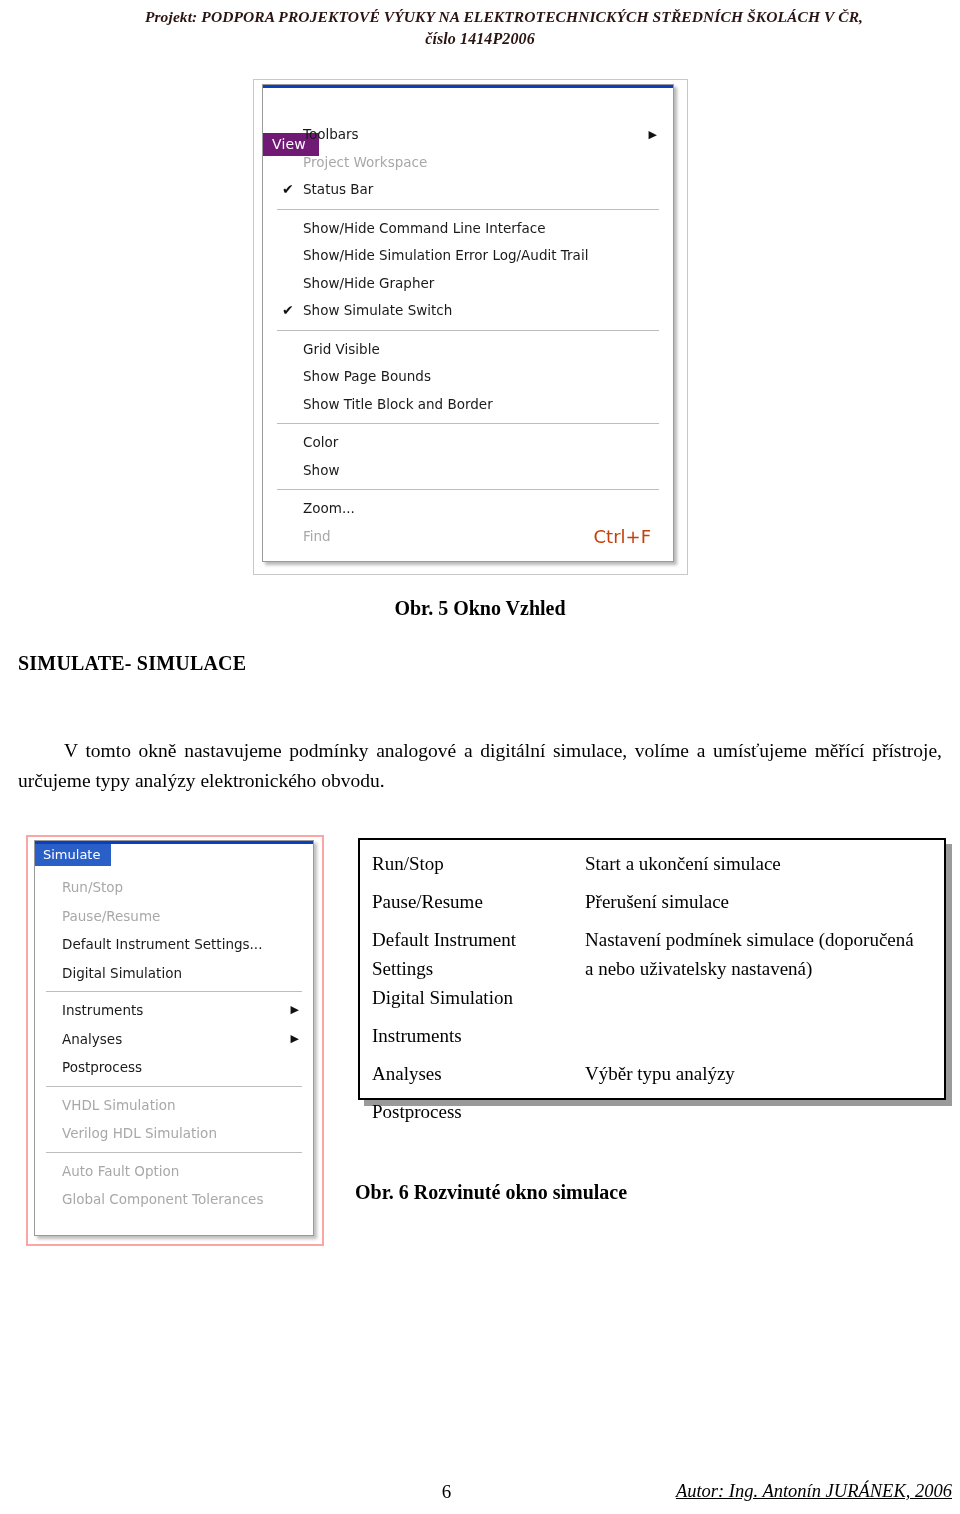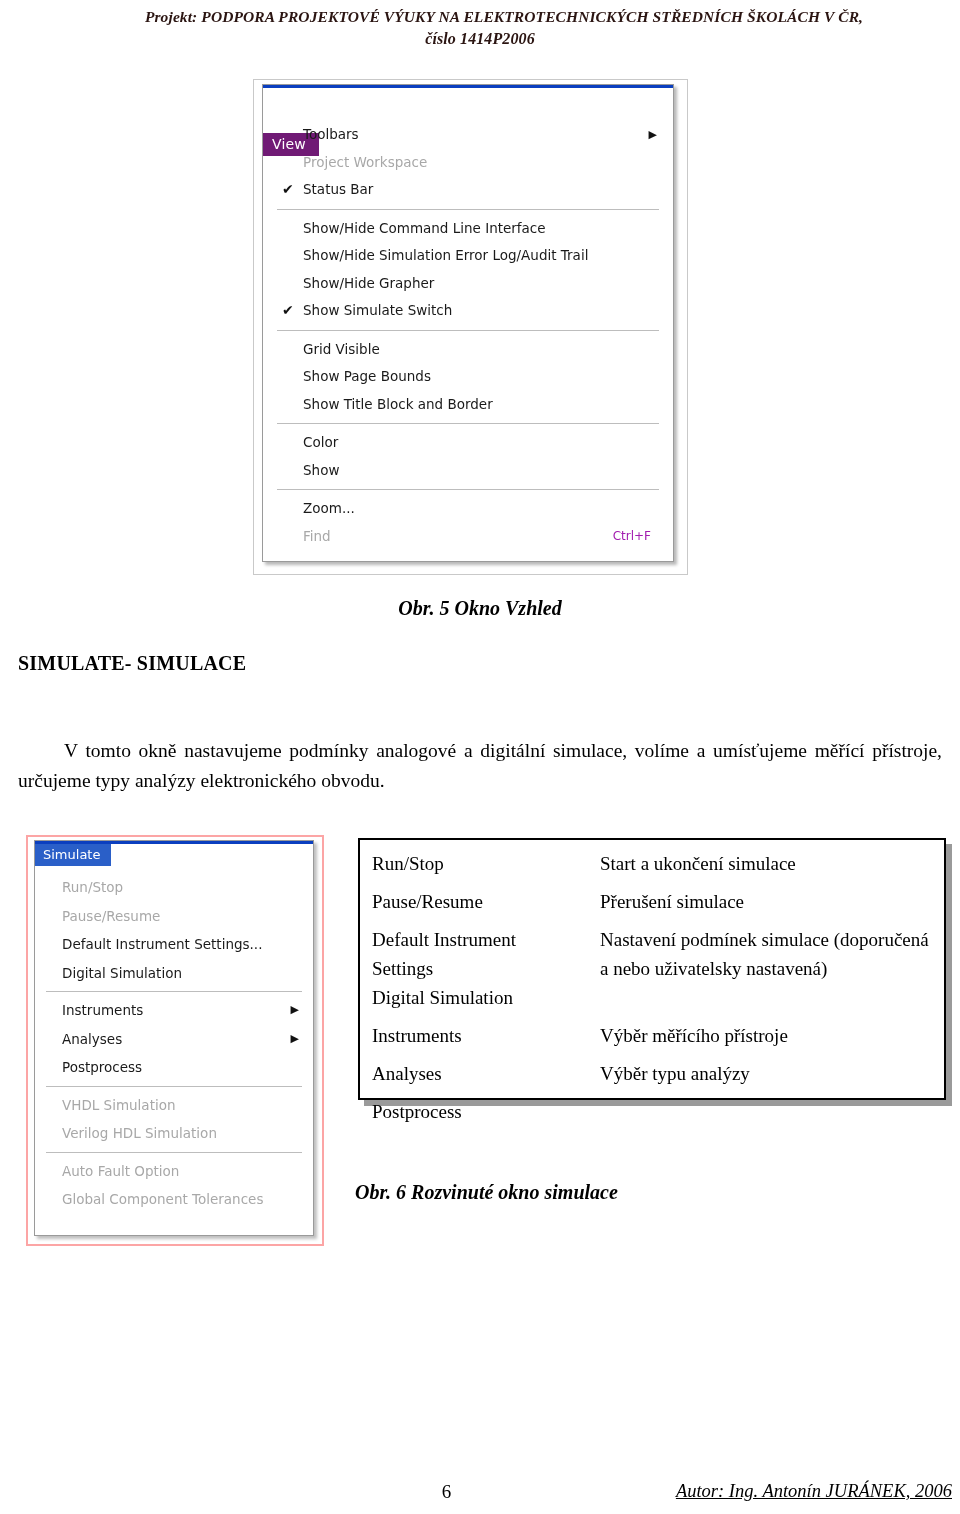--- a/index.html
+++ b/index.html
@@ -109,34 +109,33 @@
     top: 0;
     line-height: 27.5px;
     font-size: 11px;
     color: #111;
   }
   .vitem .accel {
     position: absolute;
     right: 22px;
     top: 0;
     line-height: 27.5px;
-    color: #a21caf;
-    font-size: 12px;
+    color: #c2410c;
+    font-size: 18px;
   }
   .vsep {
     height: 1px;
     background: #bdbdbd;
     margin: 5px 14px 5px 14px;
   }
 
   
   .caption {
     position: absolute;
     font-family: "Liberation Serif", serif;
-    font-style: italic;
     font-weight: bold;
     font-size: 20px;
     color: #000;
     white-space: nowrap;
   }
   .cap5 { left: 0; top: 597px; width: 960px; text-align: center; }
   .cap6 { left: 355px; top: 1181px; }
 
   
   .sec-head {
@@ -250,21 +249,21 @@
     padding: 9px 10px 0 12px;
   }
   .drow {
     display: flex;
     font-family: "Liberation Serif", serif;
     font-size: 19px;
     line-height: 29px;
     color: #000;
   }
   .dterm { width: 213px; flex: 0 0 213px; }
-  .ddesc { flex: 1; margin-left: 15px; }
+  .ddesc { flex: 1; }
   .dsmall { height: 9px; }
 
   
   .pg-num {
     position: absolute;
     left: 0;
     top: 1481px;
     width: 893px;
     text-align: center;
     font-family: "Liberation Serif", serif;
@@ -450,21 +449,20 @@
       <div class="dterm">Settings</div>
       <div class="ddesc">a nebo uživatelsky nastavená)</div>
     </div>
     <div class="drow">
       <div class="dterm">Digital Simulation</div>
       <div class="ddesc"></div>
     </div>
     <div class="dsmall"></div>
     <div class="drow">
       <div class="dterm">Instruments</div>
-      <div class="ddesc">Výběr měřícího přístroje</div>
     </div>
     <div class="dsmall"></div>
     <div class="drow">
       <div class="dterm">Analyses</div>
       <div class="ddesc">Výběr typu analýzy</div>
     </div>
     <div class="dsmall"></div>
     <div class="drow">
       <div class="dterm">Postprocess</div>
     </div>

